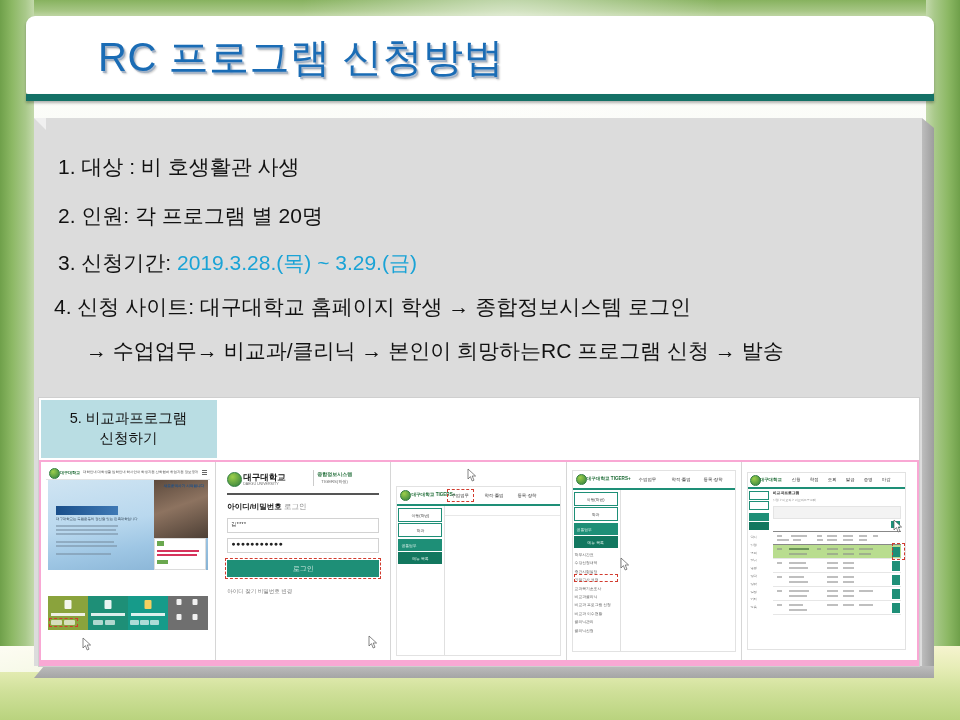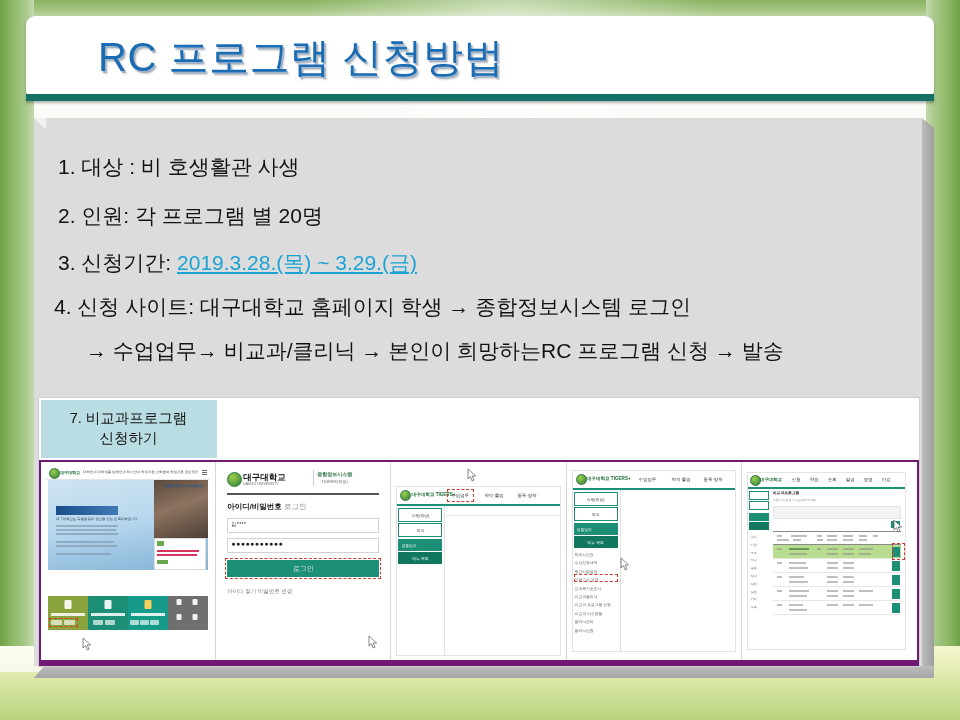--- a/index.html
+++ b/index.html
@@ -59,32 +59,32 @@
     clip-path:polygon(10px 0,100% 0,100% 100%,0 100%);}
 
   
   #bullets{position:absolute;left:34px;top:118px;width:888px;}
   .line{color:#111;font-size:21px;line-height:1;white-space:nowrap;}
   .b1{position:absolute;left:24px;top:38px;}
   .b2{position:absolute;left:24px;top:87px;}
   .b3{position:absolute;left:24px;top:134px;}
   .b4{position:absolute;left:20px;top:178px;}
   .b4b{position:absolute;left:52px;top:222px;}
-  .hl{color:#1aa3d6;text-decoration:underline;}
+  .hl{color:#1aa3d6;}
 
   
   #steps{position:absolute;left:38px;top:397px;width:880px;height:268px;
     background:#ffffff;border:1px solid #cfcfcf;display:flex;flex-direction:column;}
   #steps-head{display:flex;height:62px;background:#ffffff;}
   .hcell{background:#b9dde3;display:flex;align-items:center;justify-content:center;
     text-align:center;font-size:14.5px;color:#111;line-height:1.35;
     margin:2px 1.5px;padding:0 4px;box-sizing:border-box;}
   .hcell span{display:block;}
   .hcell .ind{padding-left:16px;}
-  #steps-body{display:flex;flex:1;background:#701a75;padding:2px 2px 6px 2px;box-sizing:border-box;}
+  #steps-body{display:flex;flex:1;background:#f9a8d4;padding:2px 2px 6px 2px;box-sizing:border-box;}
   .bcell{position:relative;overflow:hidden;background:#fff;
     border-right:1px solid #d6d6d6;box-sizing:border-box;}
   .bcell:last-child{border-right:none;}
   .w1{width:176px;} .w2{width:176px;} .w3{width:176px;} .w4{width:176px;} .w5{width:176px;}
   .shot{position:absolute;left:5px;top:4px;right:5px;bottom:4px;background:#fff;overflow:hidden;}
   .navtxt{position:absolute;font-size:3.4px;color:#4a4a4a;white-space:nowrap;}
   .logo-dot{position:absolute;width:9px;height:9px;border-radius:50%;
     background:radial-gradient(circle at 35% 30%,#9ccf4a,#2f7d3f);border:1px solid #2f7d3f;}
   .redbox{position:absolute;border:1px dashed #d23b2e;box-sizing:border-box;}
   .cursor{position:absolute;width:11px;height:15px;}
@@ -185,21 +185,21 @@
     <div class="line b4b">
       <span>→ 수업업무→ 비교과/클리닉 → 본인이 희망하는RC 프로그램 신청 → 발송</span>
     </div>
   </div>
 
   <div id="steps">
 
     <div id="steps-head">
       <div class="hcell w5">
         <div>
-          <span>7. 비교과프로그램</span>
+          <span>5. 비교과프로그램</span>
           <span>신청하기</span>
         </div>
       </div>
     </div>
 
     <div id="steps-body">
 
       <div class="bcell w1">
         <div class="shot">
           <div class="t1-top">

